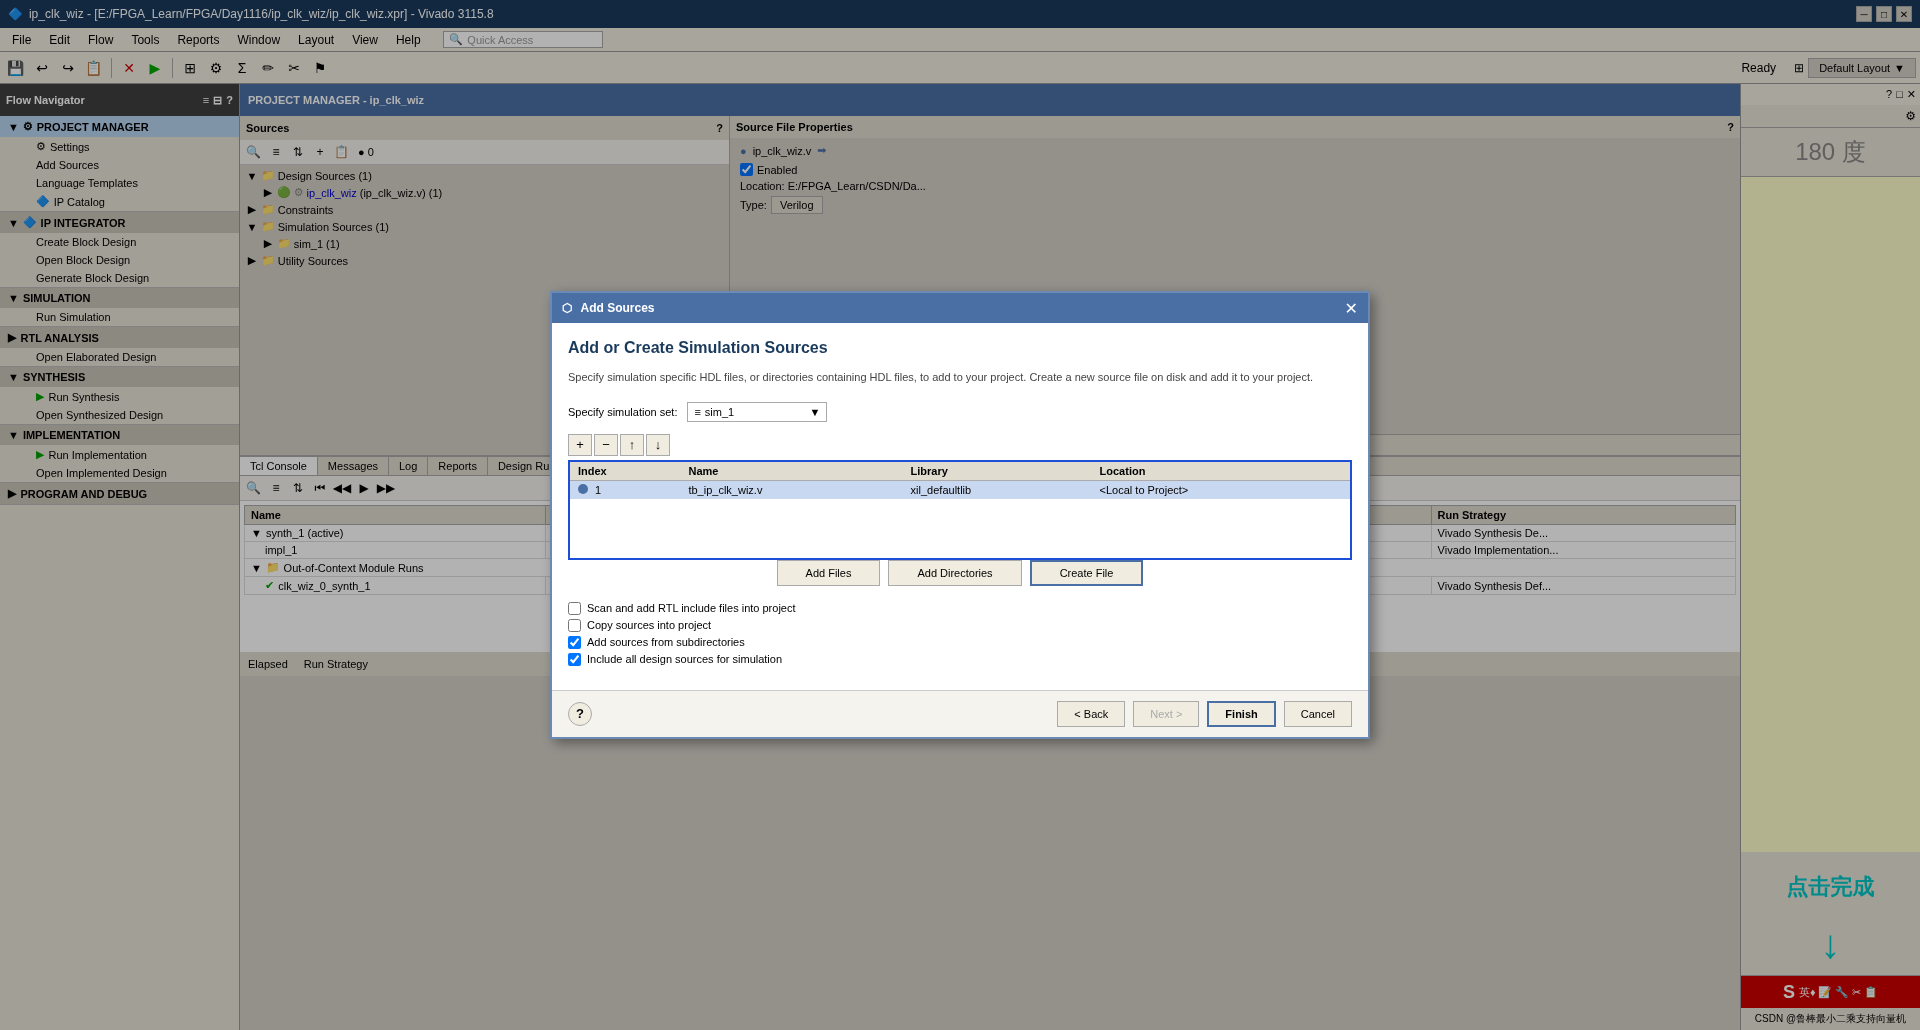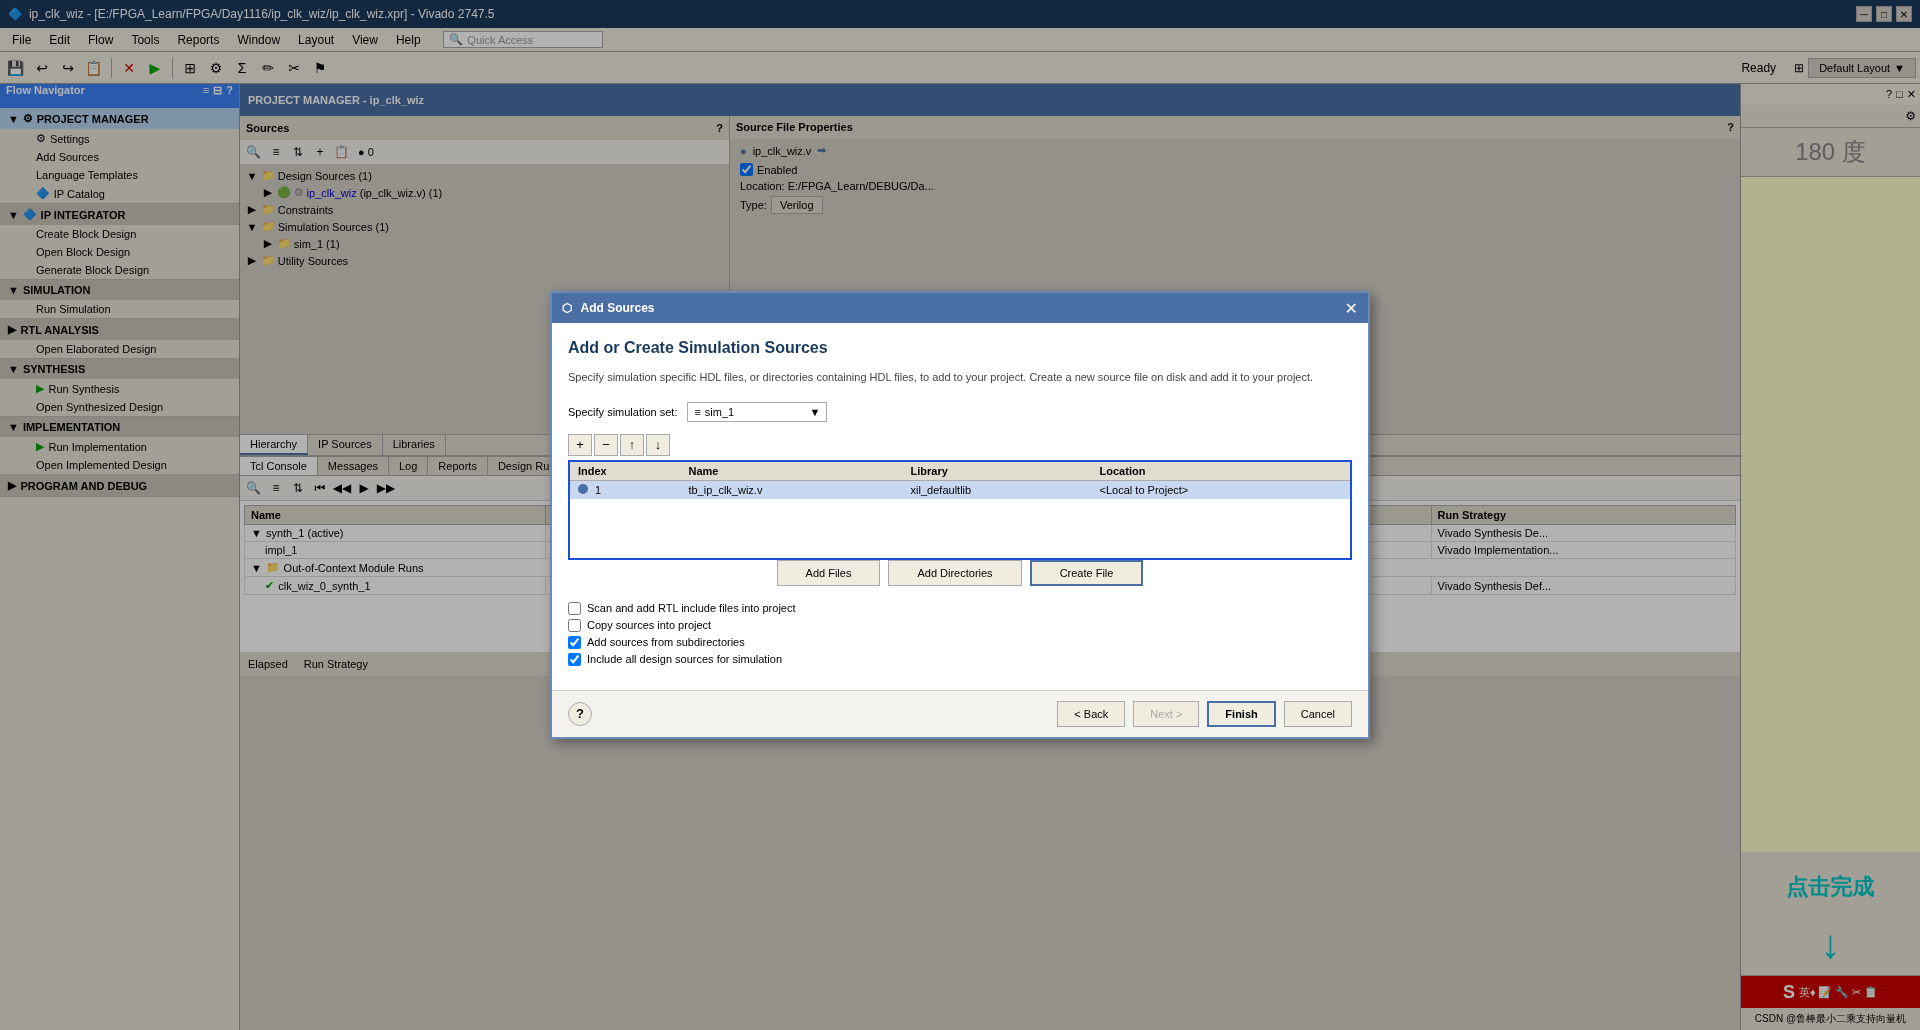--- a/index.html
+++ b/index.html
@@ -20,21 +20,21 @@
     .toolbar { background: #f0ece0; height: 32px; display: flex; align-items: center; padding: 0 4px; border-bottom: 1px solid #999; gap: 2px; }
     .toolbar-btn { width: 24px; height: 24px; border: 1px solid transparent; background: transparent; cursor: pointer; display: flex; align-items: center; justify-content: center; font-size: 14px; }
     .toolbar-sep { width: 1px; height: 20px; background: #aaa; margin: 0 3px; }
     .ready-label { margin-left: auto; font-size: 12px; color: #000; padding-right: 8px; }
 
     
     .main-layout { display: flex; height: calc(1030px - 84px); }
 
     
     .flow-nav { width: 240px; background: #e8e4d8; border-right: 1px solid #999; display: flex; flex-direction: column; flex-shrink: 0; }
-    .flow-nav-header { background: #3b82f6; color: #fff; height: 24px; display: flex; justify-content: space-between; padding: 0 6px; font-size: 11px; font-weight: bold; }
+    .flow-nav-header { background: #404040; color: #fff; height: 32px; display: flex; align-items: center; justify-content: space-between; padding: 0 6px; font-size: 11px; font-weight: bold; }
     .flow-nav-header-icons { display: flex; gap: 4px; }
     .nav-section { border-bottom: 1px solid #bbb; }
     .nav-section-header { background: #c8c4b8; padding: 4px 8px; font-size: 11px; font-weight: bold; cursor: pointer; display: flex; align-items: center; gap: 4px; }
     .nav-section-header.active { background: #b8d4f0; }
     .nav-item { padding: 3px 8px 3px 20px; font-size: 11px; cursor: pointer; display: flex; align-items: center; gap: 4px; }
     .nav-item .green-icon { color: #00a000; }
 
     
     .center-panel { flex: 1; display: flex; flex-direction: column; overflow: hidden; }
     .project-manager-bar { background: #4a6fa5; color: #fff; height: 32px; display: flex; align-items: center; padding: 0 8px; font-size: 11px; font-weight: bold; }
@@ -101,21 +101,21 @@
     .sources-area { flex: 1; display: flex; overflow: hidden; border-bottom: 1px solid #aaa; }
     .sources-tree { flex: 1; overflow: auto; padding: 2px; }
     .elapsed-bar { background: #e0dcd0; height: 24px; display: flex; align-items: center; padding: 0 8px; gap: 16px; font-size: 11px; }
   </style>
 </head>
 <body>
 
 <div class="title-bar">
   <div class="title-bar-left">
     <span>🔷</span>
-    <span>ip_clk_wiz - [E:/FPGA_Learn/FPGA/Day1116/ip_clk_wiz/ip_clk_wiz.xpr] - Vivado 2747.5</span>
+    <span>ip_clk_wiz - [E:/FPGA_Learn/FPGA/Day1116/ip_clk_wiz/ip_clk_wiz.xpr] - Vivado 3115.8</span>
   </div>
   <div class="title-bar-controls">
     <button class="title-btn">─</button>
     <button class="title-btn">□</button>
     <button class="title-btn">✕</button>
   </div>
 </div>
 
 <div class="menu-bar">
   <span class="menu-item">File</span>
@@ -327,45 +327,40 @@
                 <span class="tree-expand">▶</span>
                 <span>📁</span>
                 <span>sim_1 (1)</span>
               </div>
               <div class="tree-item">
                 <span class="tree-expand">▶</span>
                 <span>📁</span>
                 <span>Utility Sources</span>
               </div>
             </div>
-            <div class="tabs-bar">
-              <div class="tab-item active">Hierarchy</div>
-              <div class="tab-item">IP Sources</div>
-              <div class="tab-item">Libraries</div>
-            </div>
           </div>
 
           <div style="flex:1;display:flex;flex-direction:column;">
             <div class="source-prop-header">
               <span>Source File Properties</span>
               <span style="cursor:pointer;">?</span>
             </div>
             <div class="prop-content">
               <div style="display:flex;align-items:center;gap:6px;margin-bottom:6px;">
                 <span style="color:#4a6fa5;">●</span>
                 <span>ip_clk_wiz.v</span>
                 <span style="color:#4a6fa5;">➡</span>
               </div>
               <div style="display:flex;align-items:center;gap:4px;margin-bottom:4px;">
                 <input type="checkbox" checked="" style="">
                 <span>Enabled</span>
               </div>
               <div style="margin-bottom:4px;">
                 <span>Location:</span>
-                <span>E:/FPGA_Learn/DEBUG/Da...</span>
+                <span>E:/FPGA_Learn/CSDN/Da...</span>
               </div>
               <div style="display:flex;align-items:center;gap:4px;">
                 <span>Type:</span>
                 <span style="background:#e0dcd0;border:1px solid #aaa;padding:2px 8px;font-size:11px;">Verilog</span>
               </div>
             </div>
             <div class="tabs-bar" style="margin-top:auto;">
               <div class="tab-item active">General</div>
               <div class="tab-item">Properties</div>
             </div>

